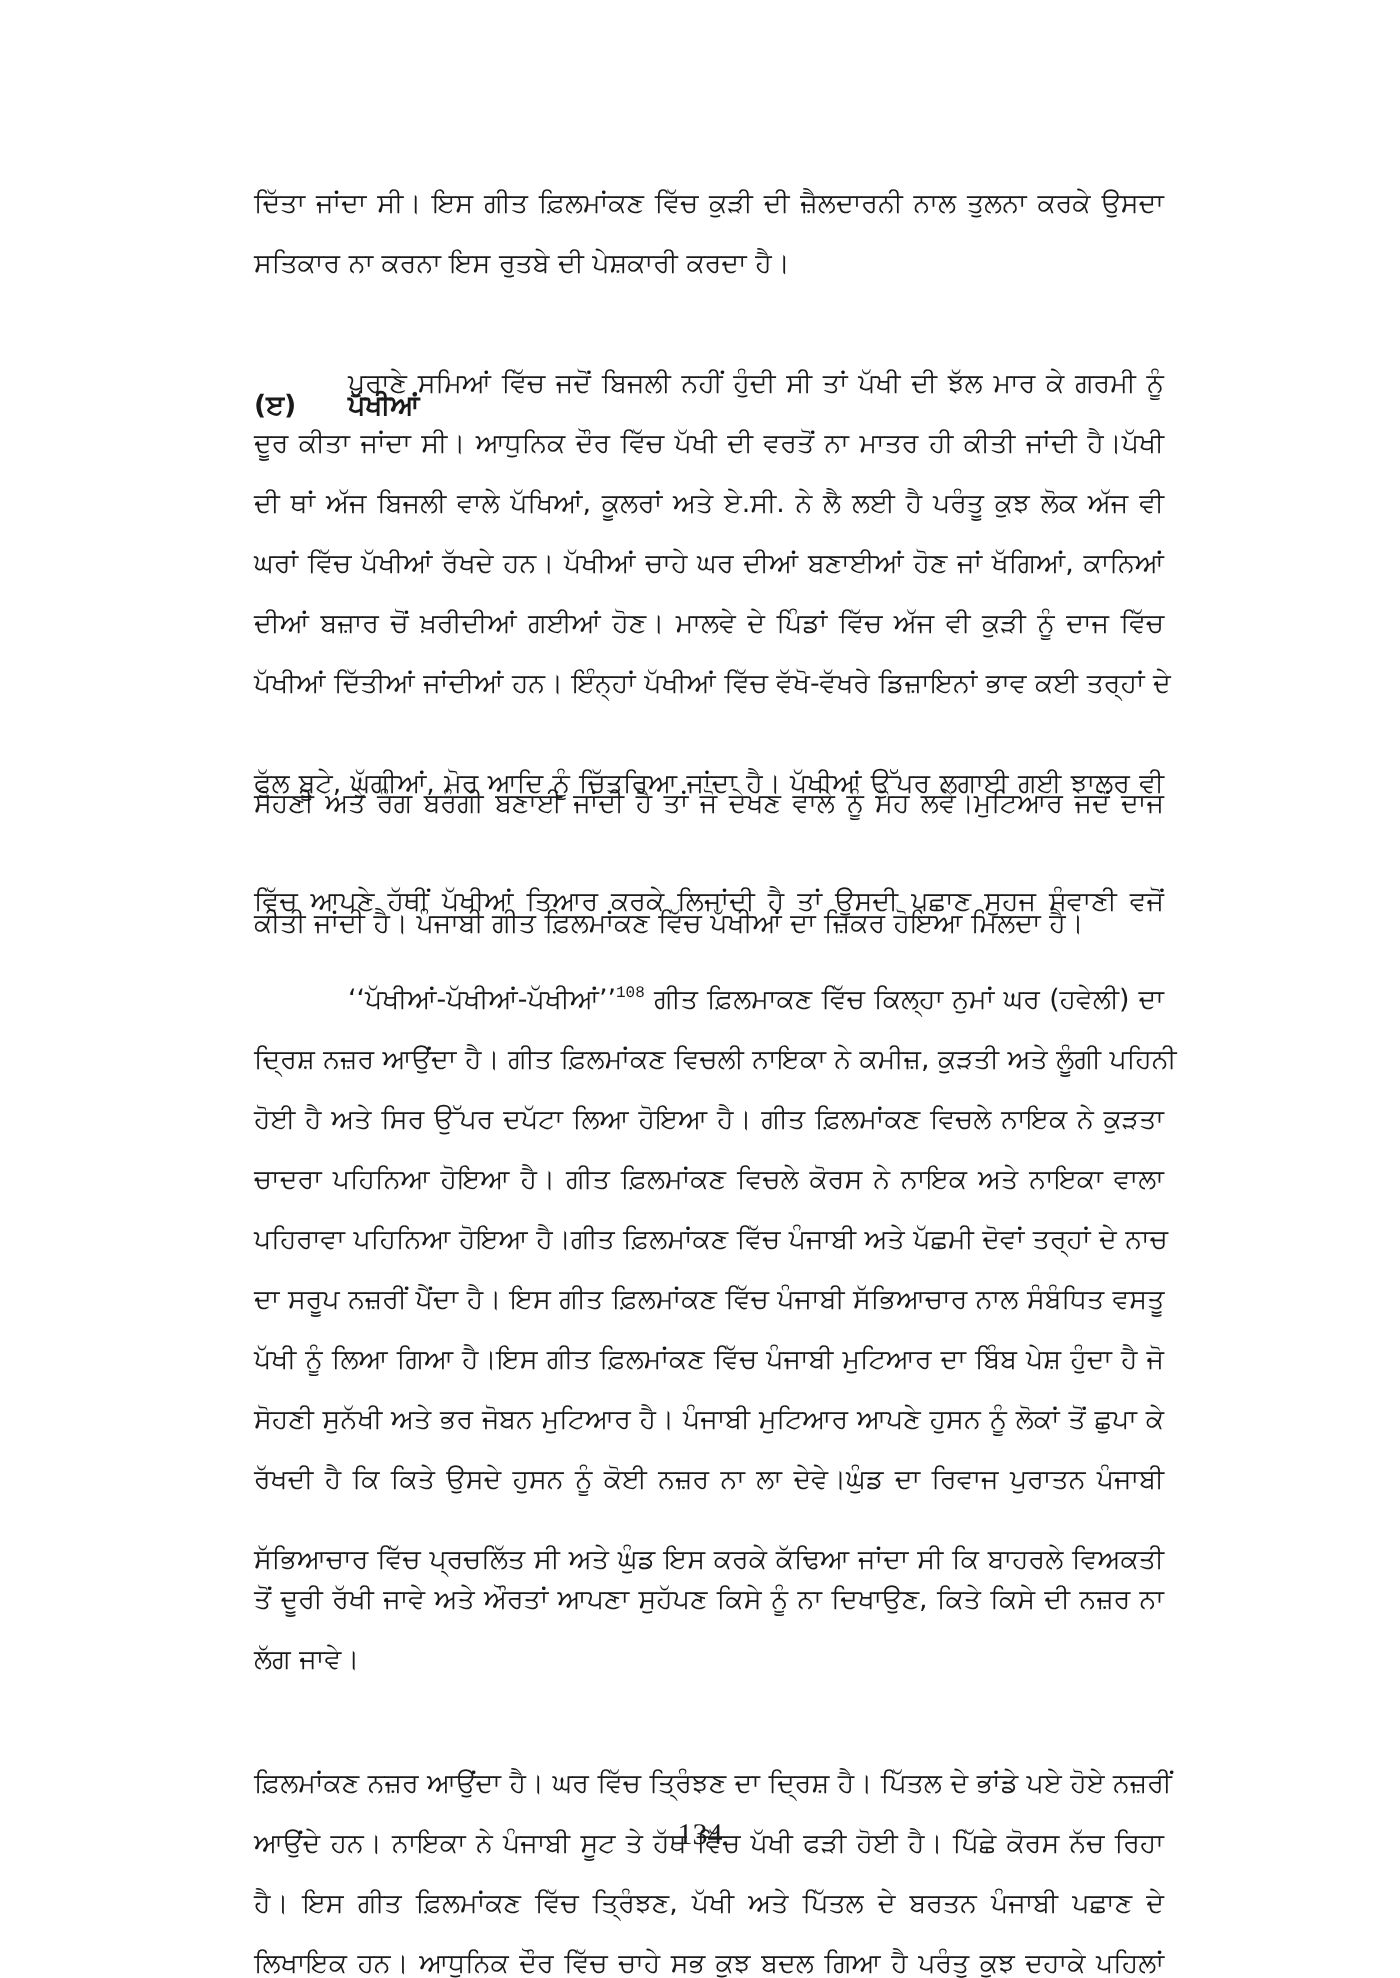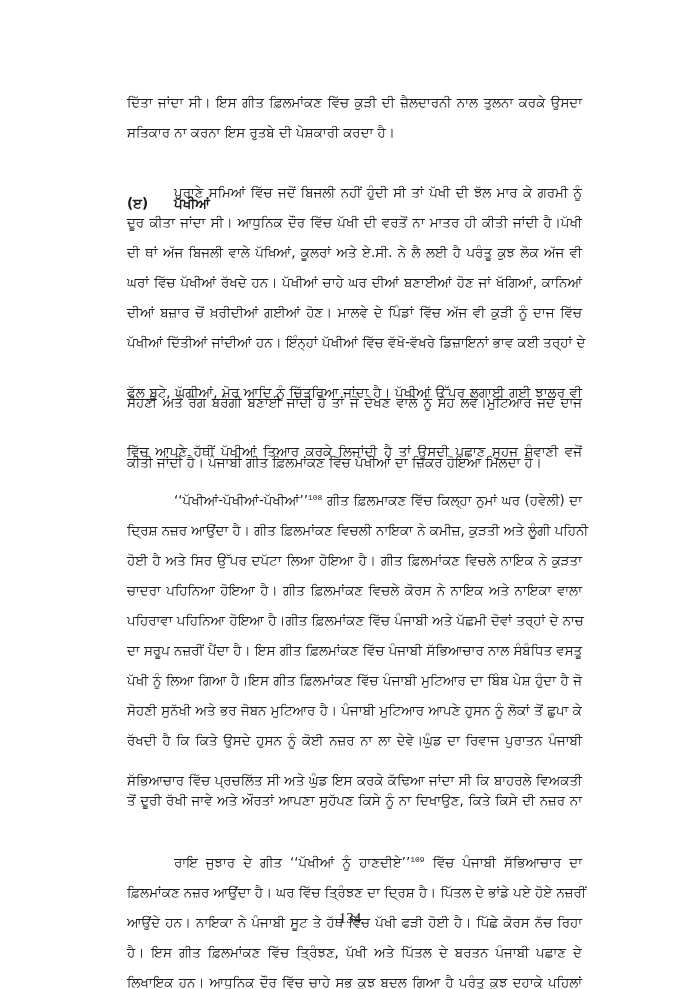--- a/index.html
+++ b/index.html
@@ -99,21 +99,21 @@
   <div class="line" style="top:518px">ਦ੍ਰਿਸ਼ ਨਜ਼ਰ ਆਉਂਦਾ ਹੈ। ਗੀਤ ਫ਼ਿਲਮਾਂਕਣ ਵਿਚਲੀ ਨਾਇਕਾ ਨੇ ਕਮੀਜ਼, ਕੁੜਤੀ ਅਤੇ ਲੂੰਗੀ ਪਹਿਨੀ</div>
   <div class="line" style="top:548px">ਹੋਈ ਹੈ ਅਤੇ ਸਿਰ ਉੱਪਰ ਦਪੱਟਾ ਲਿਆ ਹੋਇਆ ਹੈ। ਗੀਤ ਫ਼ਿਲਮਾਂਕਣ ਵਿਚਲੇ ਨਾਇਕ ਨੇ ਕੁੜਤਾ</div>
   <div class="line" style="top:578px">ਚਾਦਰਾ ਪਹਿਨਿਆ ਹੋਇਆ ਹੈ। ਗੀਤ ਫ਼ਿਲਮਾਂਕਣ ਵਿਚਲੇ ਕੋਰਸ ਨੇ ਨਾਇਕ ਅਤੇ ਨਾਇਕਾ ਵਾਲਾ</div>
   <div class="line" style="top:608px">ਪਹਿਰਾਵਾ ਪਹਿਨਿਆ ਹੋਇਆ ਹੈ।ਗੀਤ ਫ਼ਿਲਮਾਂਕਣ ਵਿੱਚ ਪੰਜਾਬੀ ਅਤੇ ਪੱਛਮੀ ਦੋਵਾਂ ਤਰ੍ਹਾਂ ਦੇ ਨਾਚ</div>
   <div class="line" style="top:638px">ਦਾ ਸਰੂਪ ਨਜ਼ਰੀਂ ਪੈਂਦਾ ਹੈ। ਇਸ ਗੀਤ ਫ਼ਿਲਮਾਂਕਣ ਵਿੱਚ ਪੰਜਾਬੀ ਸੱਭਿਆਚਾਰ ਨਾਲ ਸੰਬੰਧਿਤ ਵਸਤੂ</div>
   <div class="line" style="top:668px">ਪੱਖੀ ਨੂੰ ਲਿਆ ਗਿਆ ਹੈ।ਇਸ ਗੀਤ ਫ਼ਿਲਮਾਂਕਣ ਵਿੱਚ ਪੰਜਾਬੀ ਮੁਟਿਆਰ ਦਾ ਬਿੰਬ ਪੇਸ਼ ਹੁੰਦਾ ਹੈ ਜੋ</div>
   <div class="line" style="top:698px">ਸੋਹਣੀ ਸੁਨੱਖੀ ਅਤੇ ਭਰ ਜੋਬਨ ਮੁਟਿਆਰ ਹੈ। ਪੰਜਾਬੀ ਮੁਟਿਆਰ ਆਪਣੇ ਹੁਸਨ ਨੂੰ ਲੋਕਾਂ ਤੋਂ ਛੁਪਾ ਕੇ</div>
   <div class="line" style="top:728px">ਰੱਖਦੀ ਹੈ ਕਿ ਕਿਤੇ ਉਸਦੇ ਹੁਸਨ ਨੂੰ ਕੋਈ ਨਜ਼ਰ ਨਾ ਲਾ ਦੇਵੇ।ਘੁੰਡ ਦਾ ਰਿਵਾਜ ਪੁਰਾਤਨ ਪੰਜਾਬੀ</div>
   <div class="line" style="top:768px">ਸੱਭਿਆਚਾਰ ਵਿੱਚ ਪ੍ਰਚਲਿੱਤ ਸੀ ਅਤੇ ਘੁੰਡ ਇਸ ਕਰਕੇ ਕੱਢਿਆ ਜਾਂਦਾ ਸੀ ਕਿ ਬਾਹਰਲੇ ਵਿਅਕਤੀ</div>
   <div class="line" style="top:788px">ਤੋਂ ਦੂਰੀ ਰੱਖੀ ਜਾਵੇ ਅਤੇ ਔਰਤਾਂ ਆਪਣਾ ਸੁਹੱਪਣ ਕਿਸੇ ਨੂੰ ਨਾ ਦਿਖਾਉਣ, ਕਿਤੇ ਕਿਸੇ ਦੀ ਨਜ਼ਰ ਨਾ</div>
+  <div class="line last" style="top:818px">ਲੱਗ ਜਾਵੇ।</div>
 
-  <div class="line indent" style="top:850px"><span>ਰਾਇ ਜੁਝਾਰ ਦੇ ਗੀਤ </span><span>‘‘ਪੱਖੀਆਂ ਨੂੰ ਹਾਣਦੀਏ’’</span><sup>109</sup><span> ਵਿੱਚ ਪੰਜਾਬੀ ਸੱਭਿਆਚਾਰ ਦਾ</span></div>
   <div class="line" style="top:880px">ਫ਼ਿਲਮਾਂਕਣ ਨਜ਼ਰ ਆਉਂਦਾ ਹੈ। ਘਰ ਵਿੱਚ ਤ੍ਰਿੰਝਣ ਦਾ ਦ੍ਰਿਸ਼ ਹੈ। ਪਿੱਤਲ ਦੇ ਭਾਂਡੇ ਪਏ ਹੋਏ ਨਜ਼ਰੀਂ</div>
   <div class="line" style="top:910px">ਆਉਂਦੇ ਹਨ। ਨਾਇਕਾ ਨੇ ਪੰਜਾਬੀ ਸੂਟ ਤੇ ਹੱਥ ਵਿੱਚ ਪੱਖੀ ਫੜੀ ਹੋਈ ਹੈ। ਪਿੱਛੇ ਕੋਰਸ ਨੱਚ ਰਿਹਾ</div>
   <div class="line" style="top:940px">ਹੈ। ਇਸ ਗੀਤ ਫ਼ਿਲਮਾਂਕਣ ਵਿੱਚ ਤ੍ਰਿੰਝਣ, ਪੱਖੀ ਅਤੇ ਪਿੱਤਲ ਦੇ ਬਰਤਨ ਪੰਜਾਬੀ ਪਛਾਣ ਦੇ</div>
   <div class="line" style="top:970px">ਲਿਖਾਇਕ ਹਨ। ਆਧੁਨਿਕ ਦੌਰ ਵਿੱਚ ਚਾਹੇ ਸਭ ਕੁਝ ਬਦਲ ਗਿਆ ਹੈ ਪਰੰਤੂ ਕੁਝ ਦਹਾਕੇ ਪਹਿਲਾਂ</div>
 
   <div class="page-number">134</div>
 </div>
 
 </body></html>

